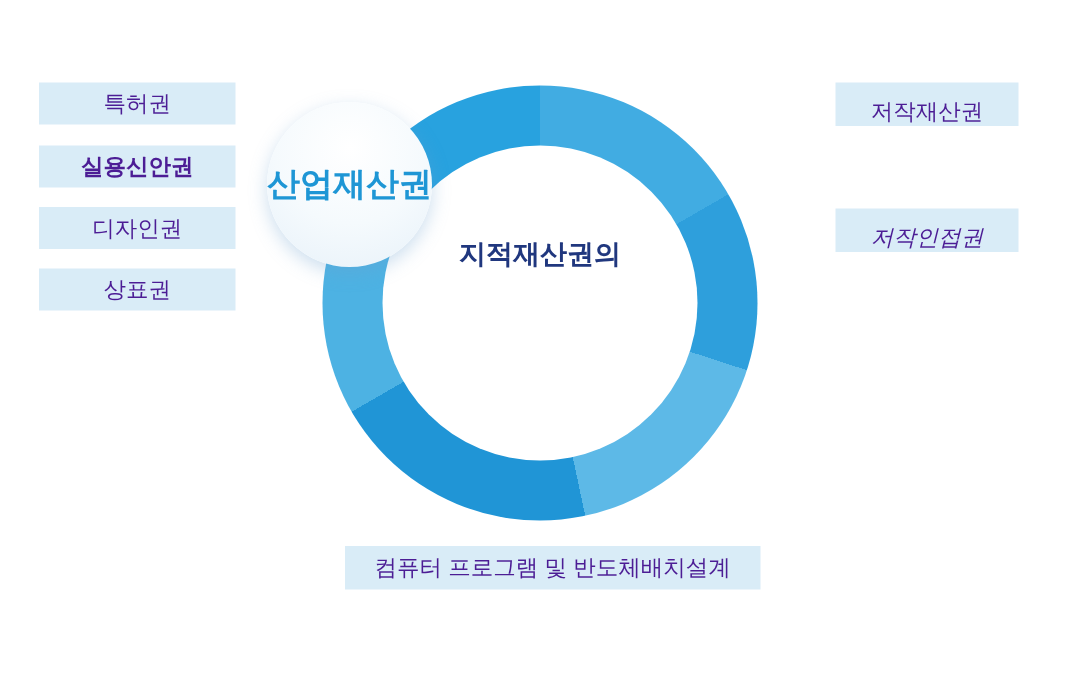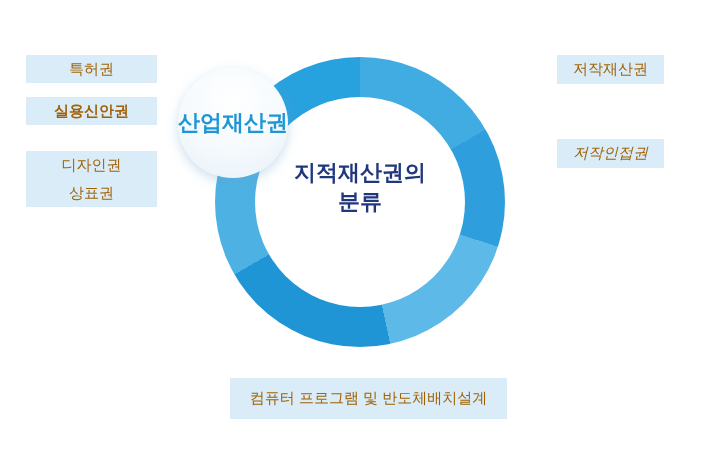--- a/index.html
+++ b/index.html
@@ -18,55 +18,54 @@
       #4db2e3 240deg 300deg,
       #28a2df 300deg 360deg);
   }
   .ring-hole{
     position:absolute;left:255px;top:97px;width:210px;height:210px;border-radius:50%;
     background:#ffffff;
   }
   
   .center-title{
     position:absolute;left:260px;top:158px;width:200px;text-align:center;
-    color:#20377e;font-weight:bold;font-size:22px;line-height:1.32;
+    color:#20377e;font-weight:bold;font-size:18px;line-height:1.32;
   }
   
   .node{
     position:absolute;width:110px;height:110px;border-radius:50%;
     background:radial-gradient(circle at 50% 28%, #ffffff 0%, #f5fafd 52%, #e7f1f9 100%);
     box-shadow:0 4px 12px rgba(110,160,205,.35);
     display:flex;align-items:center;justify-content:center;
     color:#1e96d5;font-weight:bold;font-size:22px;text-align:center;
   }
   .node-industrial{left:178px;top:68px;}
   .node-copyright{left:409px;top:61px;}
   .node-newip{left:305px;top:251px;}
   
   .label-box{
-    position:absolute;background:#d9ecf7;color:#a16207;
+    position:absolute;background:#d9ecf7;color:#4c1d95;
     font-size:15px;text-align:center;display:flex;align-items:center;justify-content:center;
   }
   .left-box{left:26px;width:131px;height:28px;}
-  .lb0{top:55px;} .lb1{top:97px;font-weight:bold;} .lb2{top:138px;margin-top:13px;} .lb3{top:179px;}
-  .right-box{left:557px;width:107px;height:29px;}
+  .lb0{top:55px;} .lb1{top:97px;font-weight:bold;} .lb2{top:138px;} .lb3{top:179px;}
+  .right-box{left:557px;width:122px;height:29px;align-items:flex-end;}
   .rb0{top:55px;} .rb1{top:97px;} .rb2{top:139px;font-style:italic;}
-  .bottom-box{left:230px;top:378px;width:277px;height:41px;}
+  .bottom-box{left:230px;top:364px;width:277px;height:29px;}
 </style>
 </head>
 <body>
 
 <div class="canvas">
 
   <div class="ring"></div>
   <div class="ring-hole"></div>
 
   <div class="center-title">
     <div>지적재산권의</div>
-    <div>분류</div>
   </div>
 
   <div class="node node-industrial">
     <span>산업재산권</span>
   </div>
 
   <div class="label-box left-box lb0">
     <span>특허권</span>
   </div>
   <div class="label-box left-box lb1">

